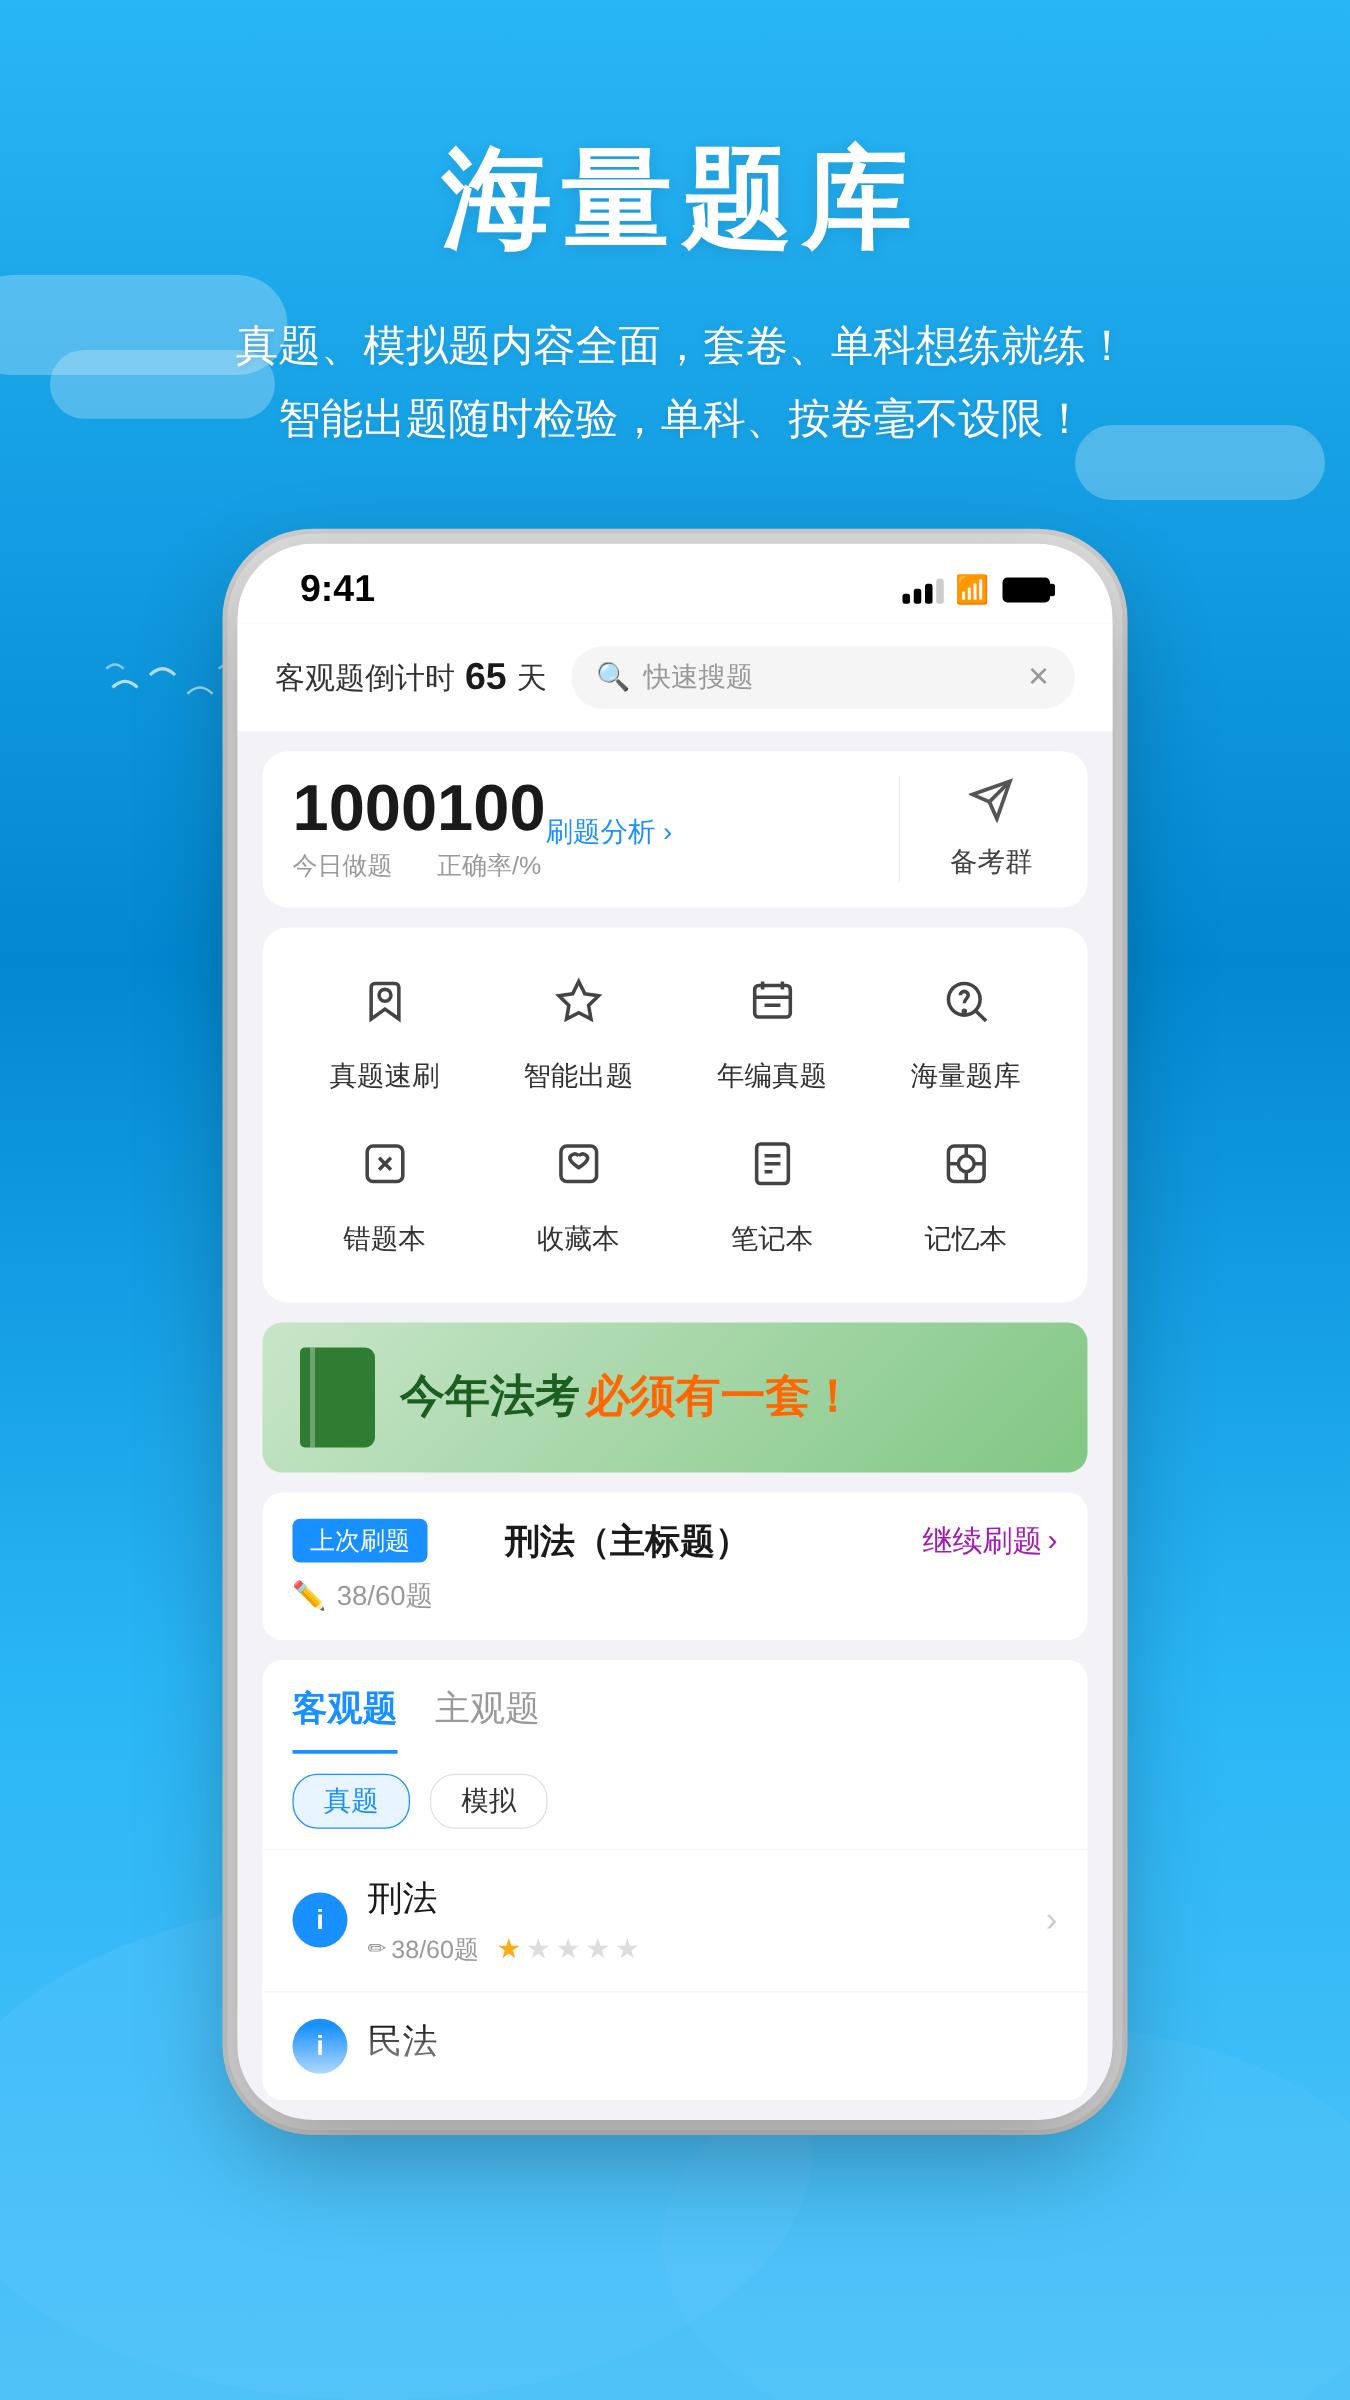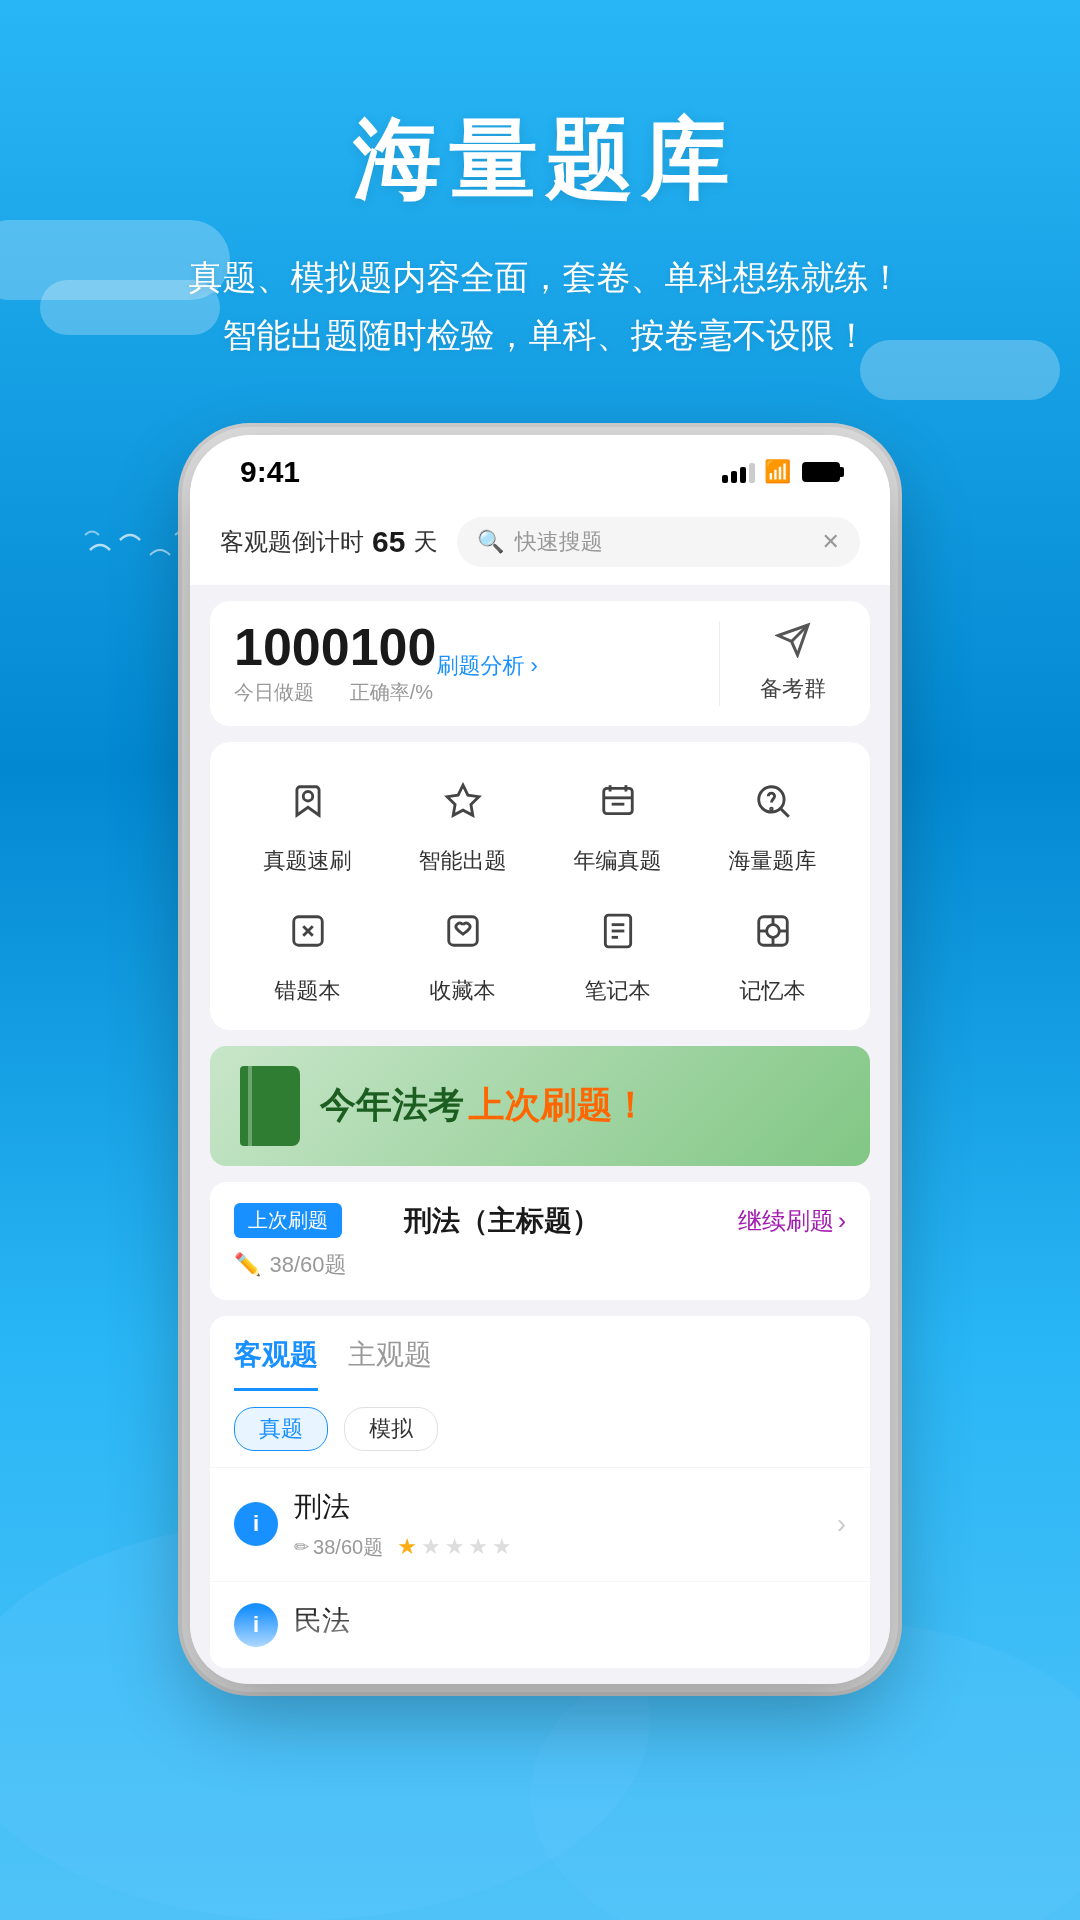--- a/index.html
+++ b/index.html
@@ -248,21 +248,21 @@
       background: #fff;
       margin: 0 20px 16px;
       border-radius: 20px;
       padding: 24px 20px;
     }
     .icon-row {
       display: flex;
       justify-content: space-around;
       margin-bottom: 20px;
     }
-    .icon-row:last-child { margin-bottom: 0; justify-content: center; }
+    .icon-row:last-child { margin-bottom: 12px; justify-content: center; }
     .icon-item {
       display: flex;
       flex-direction: column;
       align-items: center;
       gap: 10px;
       width: 25%;
     }
     .icon-circle {
       width: 70px;
       height: 70px;
@@ -643,21 +643,21 @@
             </div>
             <span class="icon-label">记忆本</span>
           </div>
         </div>
       </div>
 
       <div class="banner">
         <div class="banner-book"></div>
         <div>
           <span style="font-size:36px;font-weight:700;color:#1b5e20;">今年法考</span>
-          <span style="font-size:36px;font-weight:700;color:#ff6600;">上次刷题！</span>
+          <span style="font-size:36px;font-weight:700;color:#ff6600;">必须有一套！</span>
         </div>
       </div>
 
       <div class="last-session">
         <div class="last-session-header">
           <div class="last-session-left">
             <span class="tag-badge">上次刷题</span>
             <span class="session-title">刑法（主标题）</span>
           </div>
           <div class="continue-link">

